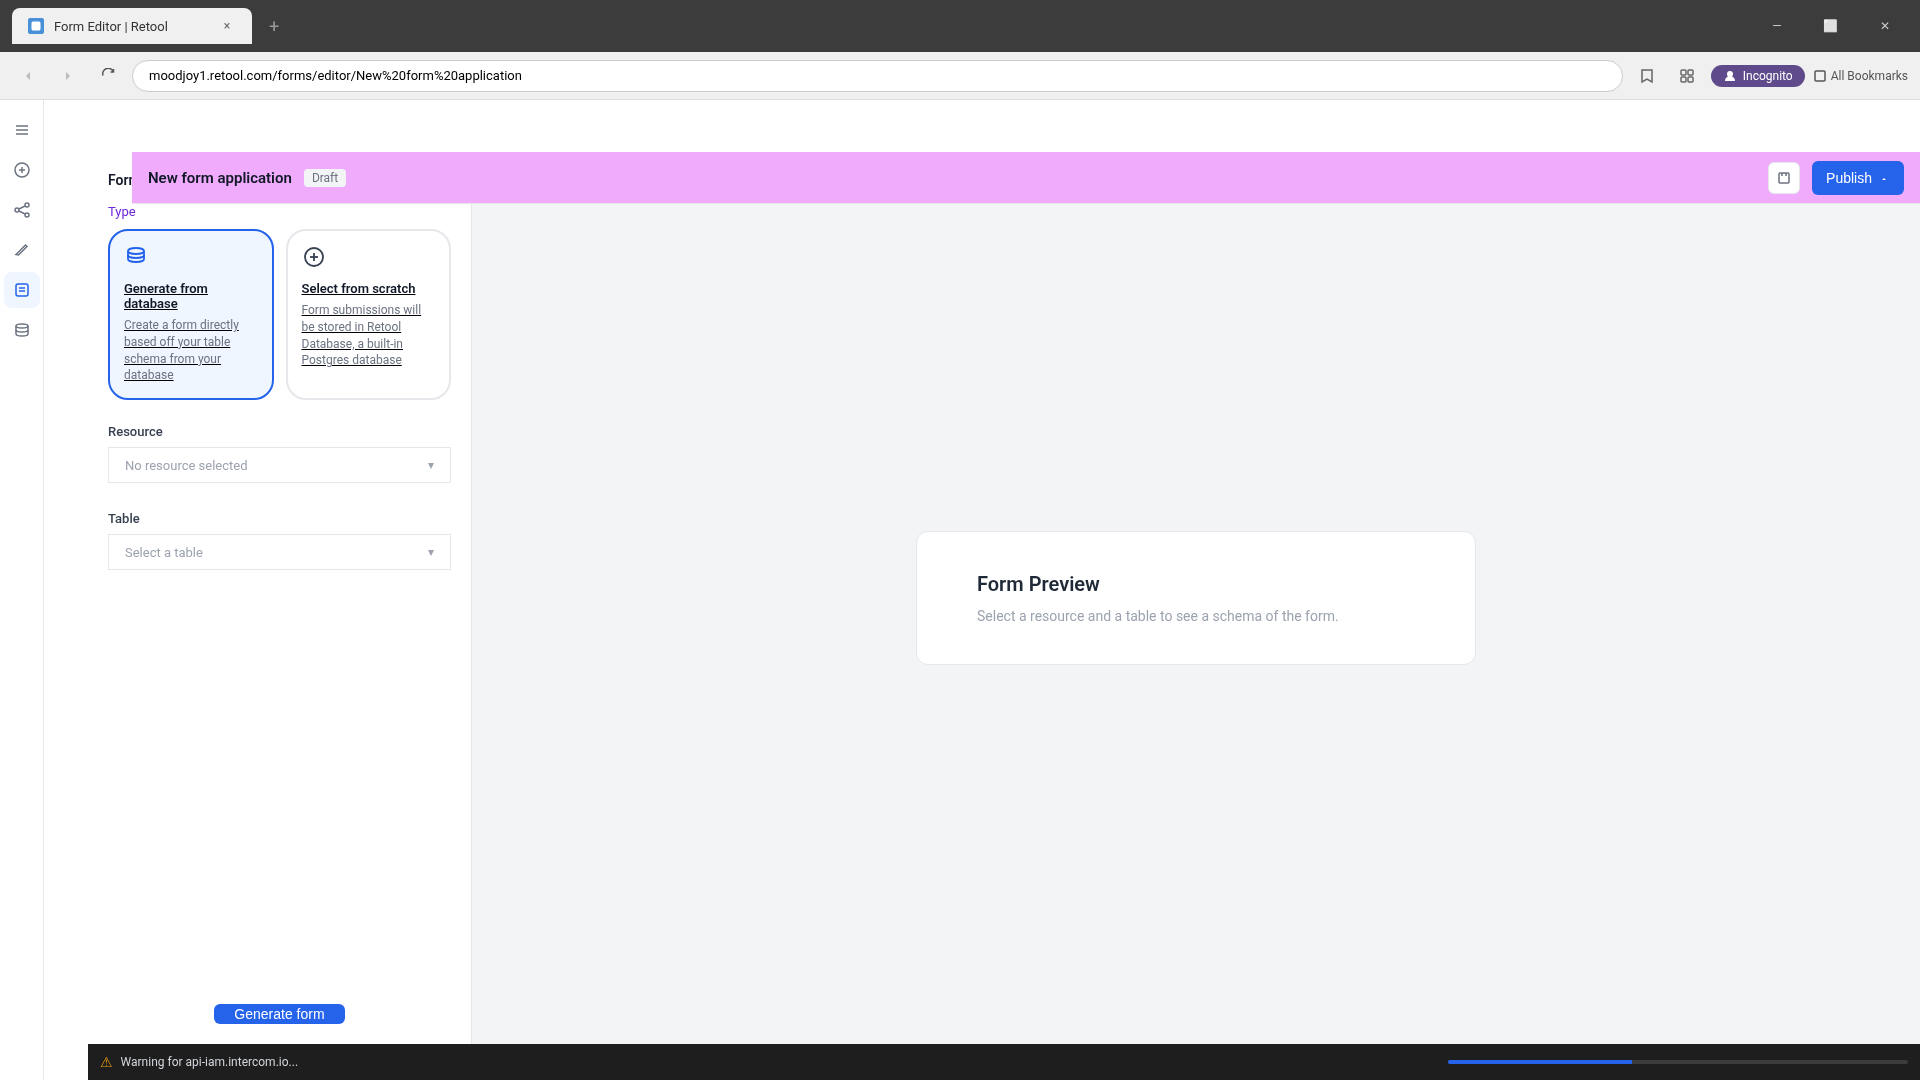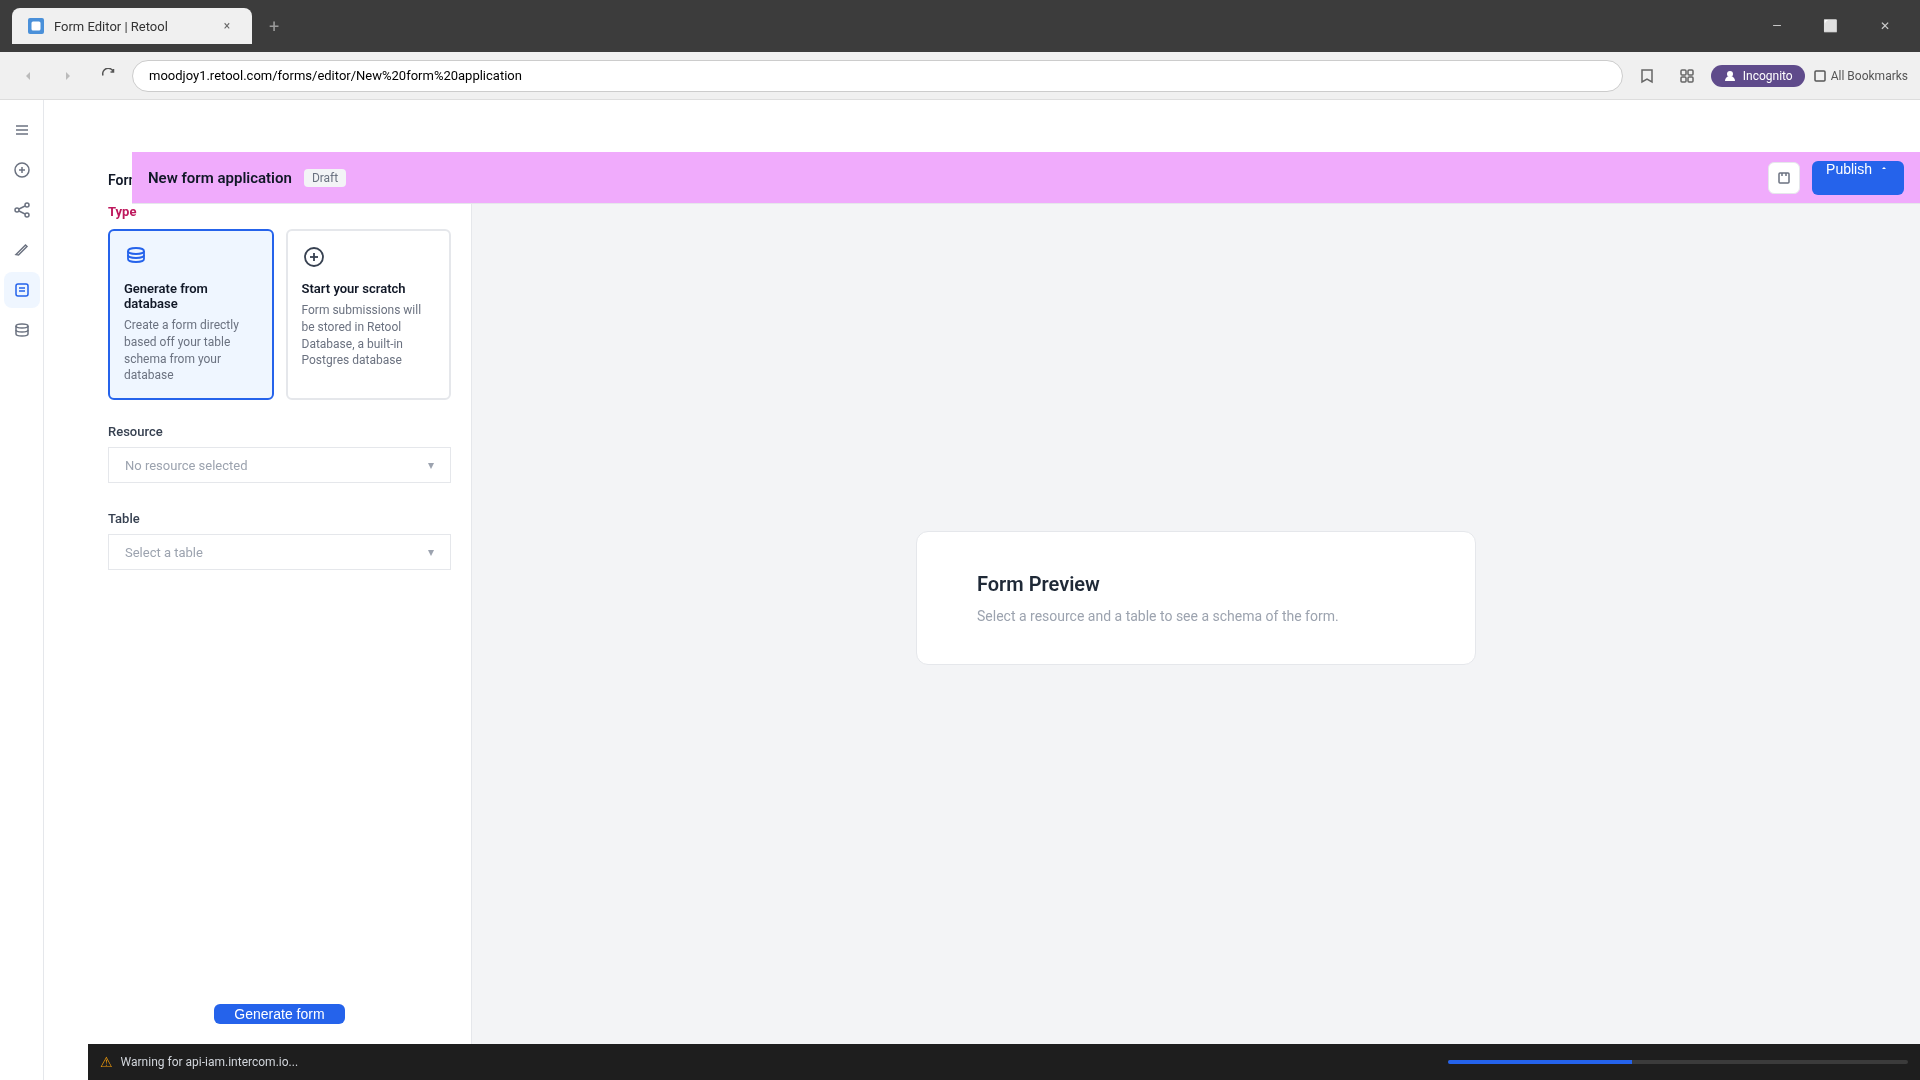--- a/index.html
+++ b/index.html
@@ -34,35 +34,35 @@
     .sidebar-icons { width: 44px; background: #fff; border-right: 1px solid #e5e7eb; display: flex; flex-direction: column; align-items: center; padding: 12px 0; gap: 4px; }
     .sidebar-icon-btn { width: 36px; height: 36px; border-radius: 8px; display: flex; align-items: center; justify-content: center; cursor: pointer; color: #6b7280; }
     .sidebar-icon-btn.active { background: #eff6ff; color: #2563eb; }
 
     
     .app-header { height: 52px; border-bottom: 1px solid #e5e7eb; display: flex; align-items: center; padding: 0 16px; gap: 12px; position: absolute; top: 0; left: 44px; right: 0; background: #f0abfc; z-index: 10; }
     .header-title { font-size: 15px; font-weight: 600; color: #111827; }
     .header-badge { font-size: 12px; color: #6b7280; background: #f3f4f6; padding: 2px 8px; border-radius: 4px; }
     .header-spacer { flex: 1; }
     .save-btn { width: 32px; height: 32px; border-radius: 6px; border: 1px solid #e5e7eb; display: flex; align-items: center; justify-content: center; cursor: pointer; color: #6b7280; background: white; }
-    .publish-btn { background: #2563eb; color: white; border: none; border-radius: 6px; height: 34px; padding: 0 14px; font-size: 14px; font-weight: 500; cursor: pointer; display: flex; gap: 6px; }
+    .publish-btn { background: #2563eb; color: white; border: none; border-radius: 6px; height: 34px; padding: 0 14px; font-size: 14px; font-weight: 500; cursor: pointer; display: flex; align-items: center; gap: 6px; }
 
     
     .app-main { flex: 1; display: flex; flex-direction: column; margin-top: 52px; position: relative; margin-left: 44px; width: calc(100% - 44px); }
     .app-body { flex: 1; display: flex; overflow: hidden; }
 
     
     .left-panel { width: 384px; background: white; border-right: 1px solid #e5e7eb; display: flex; flex-direction: column; overflow-y: auto; padding: 20px; }
     .section-title { font-size: 14px; font-weight: 600; color: #111827; margin-bottom: 16px; }
 
     
     .type-section { margin-bottom: 24px; }
-    .type-label { font-size: 13px; font-weight: 700; color: #be185d; margin-bottom: 10px; }
+    .type-label { font-size: 13px; font-weight: 400; color: #6d28d9; margin-bottom: 10px; }
     .type-cards { display: flex; gap: 12px; }
-    .type-card { flex: 1; border: 2px solid #e5e7eb; border-radius: 6px; padding: 14px; cursor: pointer; transition: border-color 0.15s; }
+    .type-card { flex: 1; border: 2px solid #e5e7eb; border-radius: 20px; padding: 14px; cursor: pointer; transition: border-color 0.15s; text-decoration: underline; }
     .type-card.selected { border-color: #2563eb; background: #eff6ff; }
     .type-card-icon { width: 28px; height: 28px; margin-bottom: 8px; color: #374151; }
     .type-card.selected .type-card-icon { color: #2563eb; }
     .type-card-title { font-size: 13px; font-weight: 600; color: #111827; margin-bottom: 6px; }
     .type-card-desc { font-size: 12px; color: #6b7280; line-height: 1.4; }
 
     
     .field-section { margin-bottom: 28px; }
     .field-label { font-size: 13px; font-weight: 500; color: #374151; margin-bottom: 8px; }
     .select-dropdown { width: 100%; height: 36px; border: 1px solid #e5e7eb; border-radius: 0; background: white; display: flex; align-items: center; padding: 0 16px; cursor: pointer; justify-content: space-between; font-size: 13px; color: #9ca3af; }
@@ -240,21 +240,21 @@
               </div>
 
               <div class="type-card">
                 <div class="type-card-icon">
                   <svg width="24" height="24" viewBox="0 0 24 24" fill="none" stroke="currentColor" stroke-width="1.8">
                       <circle cx="12" cy="12" r="9"></circle>
                       <line x1="12" y1="8" x2="12" y2="16"></line>
                       <line x1="8" y1="12" x2="16" y2="12"></line>
                     </svg>
                 </div>
-                <div class="type-card-title">Start your scratch</div>
+                <div class="type-card-title">Select from scratch</div>
                 <div class="type-card-desc">Form submissions will be stored in Retool Database, a built-in Postgres database</div>
               </div>
             </div>
           </div>
 
           <div class="field-section">
             <div class="field-label">Resource</div>
             <div class="select-dropdown">
               <span>No resource selected</span>
               <span class="dropdown-chevron">▾</span>

